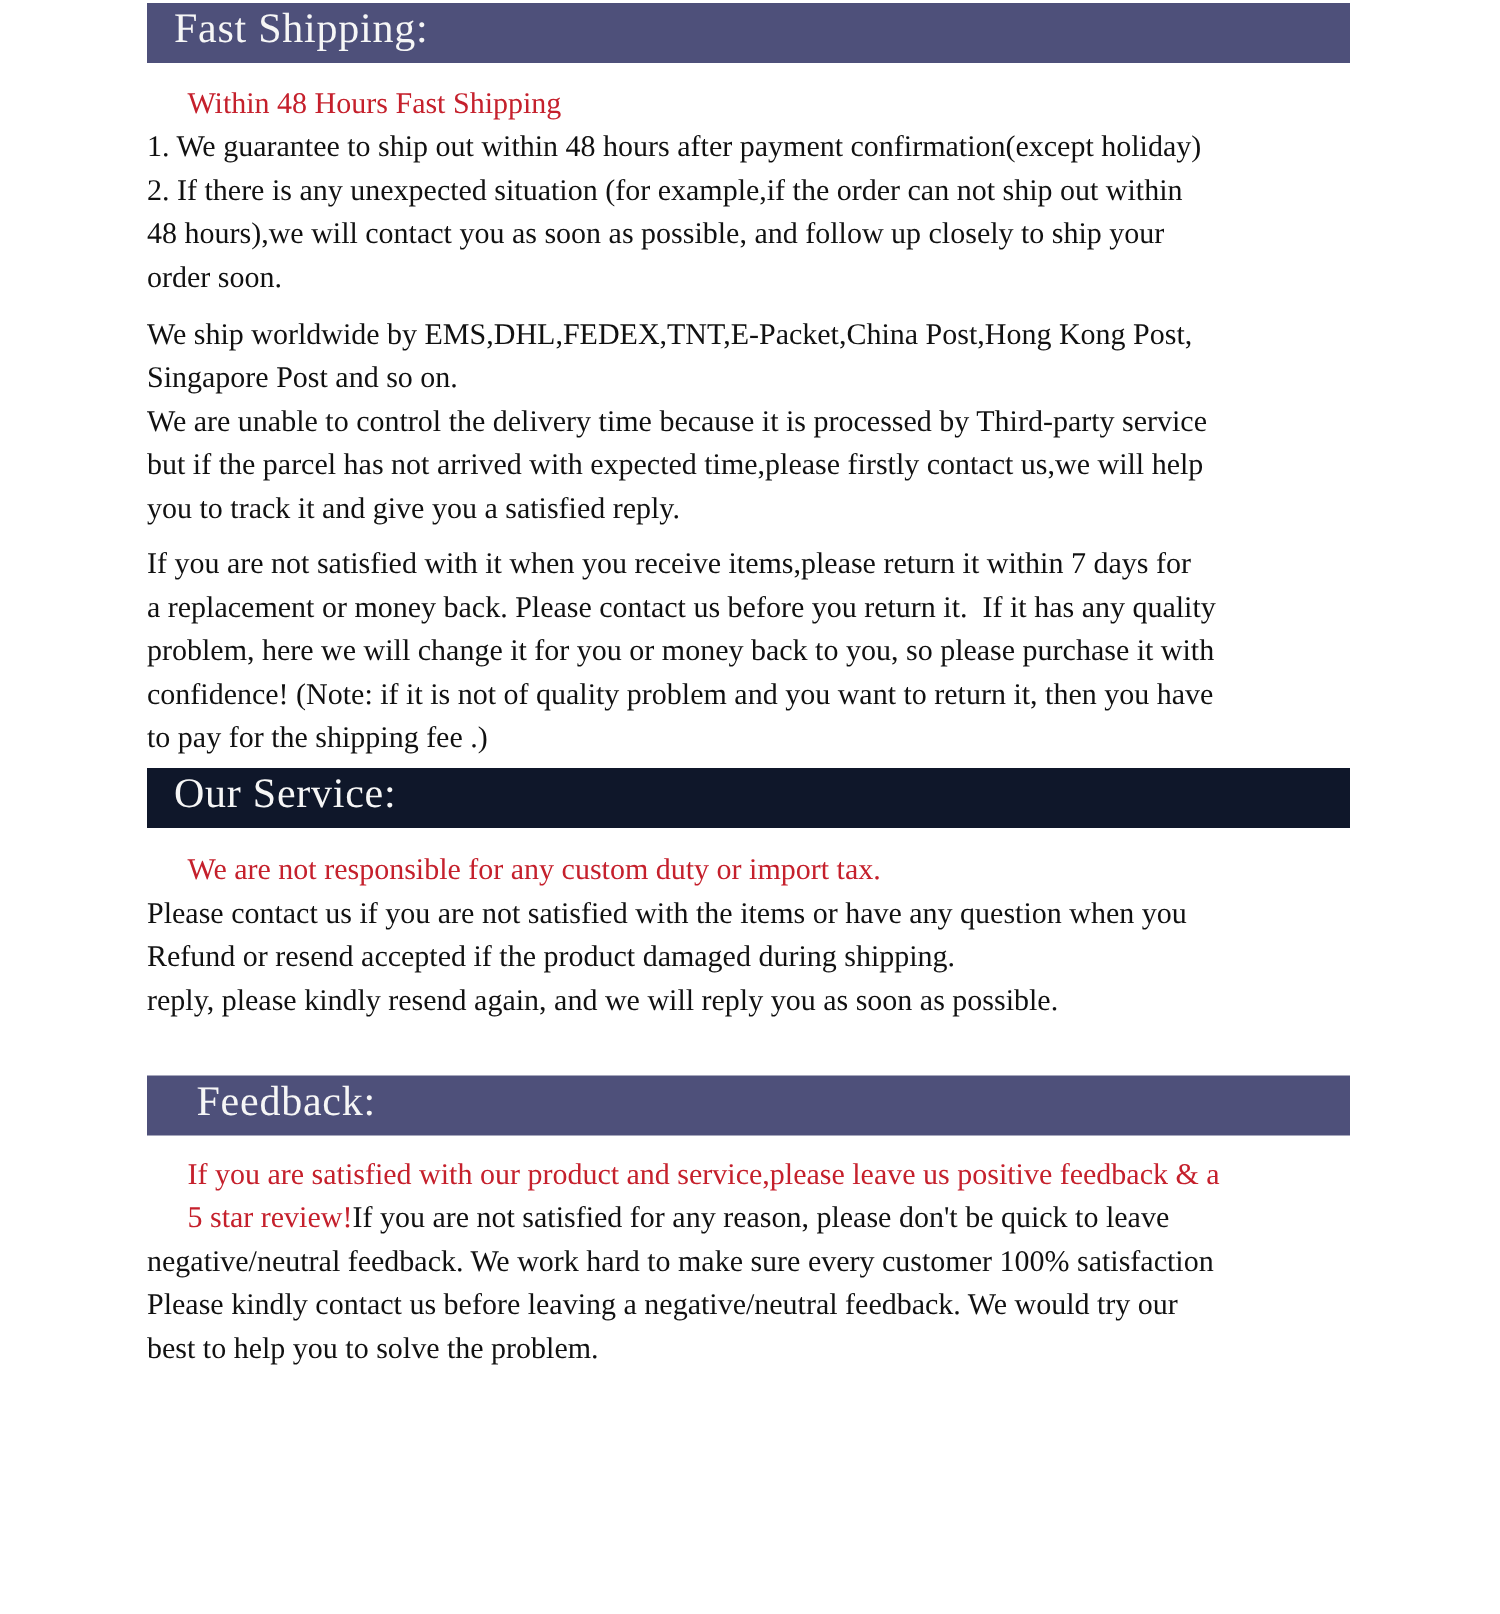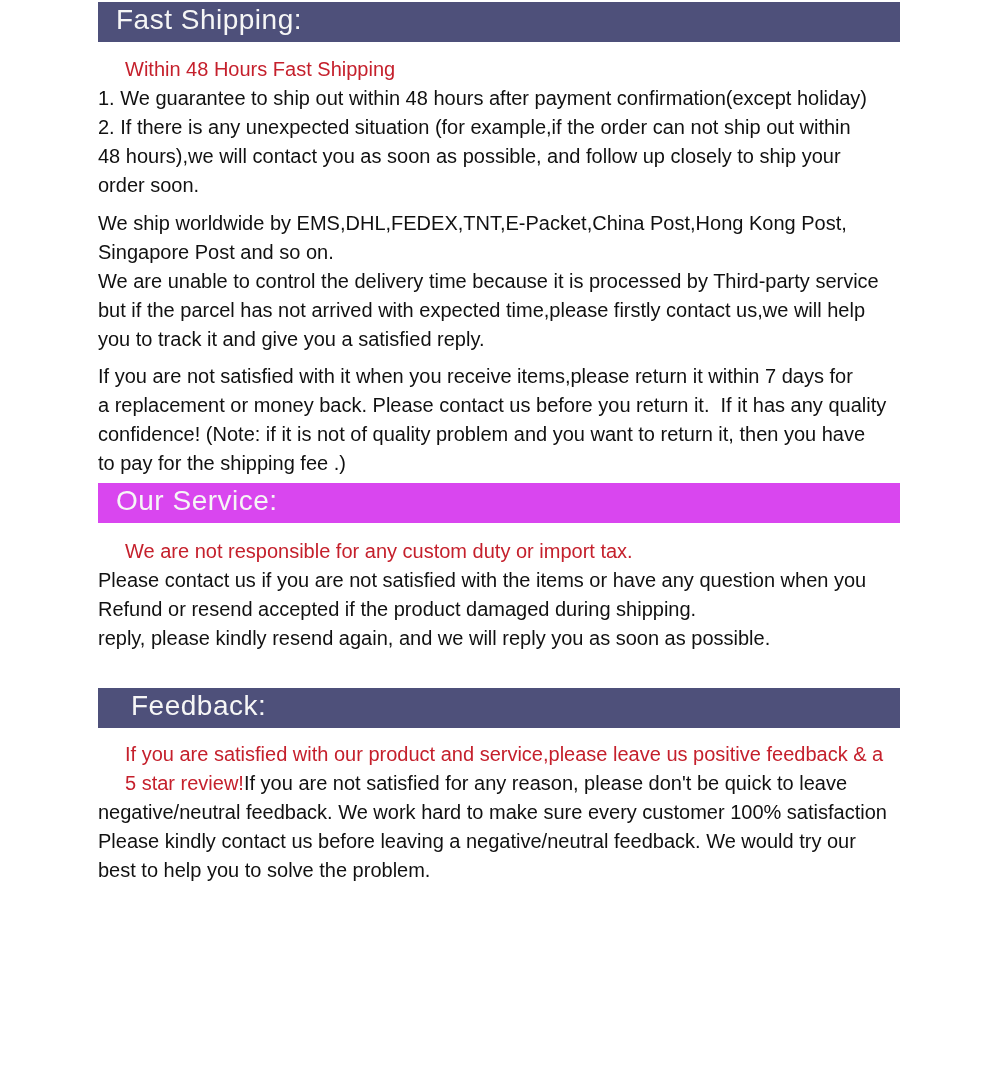--- a/index.html
+++ b/index.html
@@ -5,21 +5,21 @@
   html, body {
     margin: 0;
     padding: 0;
     background: #ffffff;
   }
   .page {
     position: relative;
     width: 964px;
     height: 1076px;
     background: #ffffff;
-    font-family: Liberation Sans, sans-serif;
+    font-family: Liberation Serif, serif;
     color: #111111;
     overflow: hidden;
   }
   .content {
     position: absolute;
     left: 98px;
     top: 2px;
     width: 806px;
   }
   .bar {
@@ -83,25 +83,26 @@
       <div class="line">We ship worldwide by EMS,DHL,FEDEX,TNT,E-Packet,China Post,Hong Kong Post,</div>
       <div class="line">Singapore Post and so on.</div>
       <div class="line">We are unable to control the delivery time because it is processed by Third-party service</div>
       <div class="line">but if the parcel has not arrived with expected time,please firstly contact us,we will help</div>
       <div class="line">you to track it and give you a satisfied reply.</div>
     </div>
 
     <div class="body-block mt-text3">
       <div class="line">If you are not satisfied with it when you receive items,please return it within 7 days for</div>
       <div class="line">a replacement or money back. Please contact us before you return it.  If it has any quality</div>
+      <div class="line">problem, here we will change it for you or money back to you, so please purchase it with</div>
       <div class="line">confidence! (Note: if it is not of quality problem and you want to return it, then you have</div>
       <div class="line">to pay for the shipping fee .)</div>
     </div>
 
-    <div class="bar mt-bar4" style="background: #d946ef;">
+    <div class="bar mt-bar4" style="background: #0f172a;">
       <span class="bar-title" style="color: rgb(246, 246, 246);">Our Service:</span>
     </div>
     <div class="body-block mt-text4">
       <div class="line red" style="color: rgb(197, 32, 44);">We are not responsible for any custom duty or import tax.</div>
       <div class="line">Please contact us if you are not satisfied with the items or have any question when you</div>
       <div class="line">Refund or resend accepted if the product damaged during shipping.</div>
       <div class="line">reply, please kindly resend again, and we will reply you as soon as possible.</div>
     </div>
 
     <div class="bar mt-bar5" style="background: rgb(78, 80, 122);">

